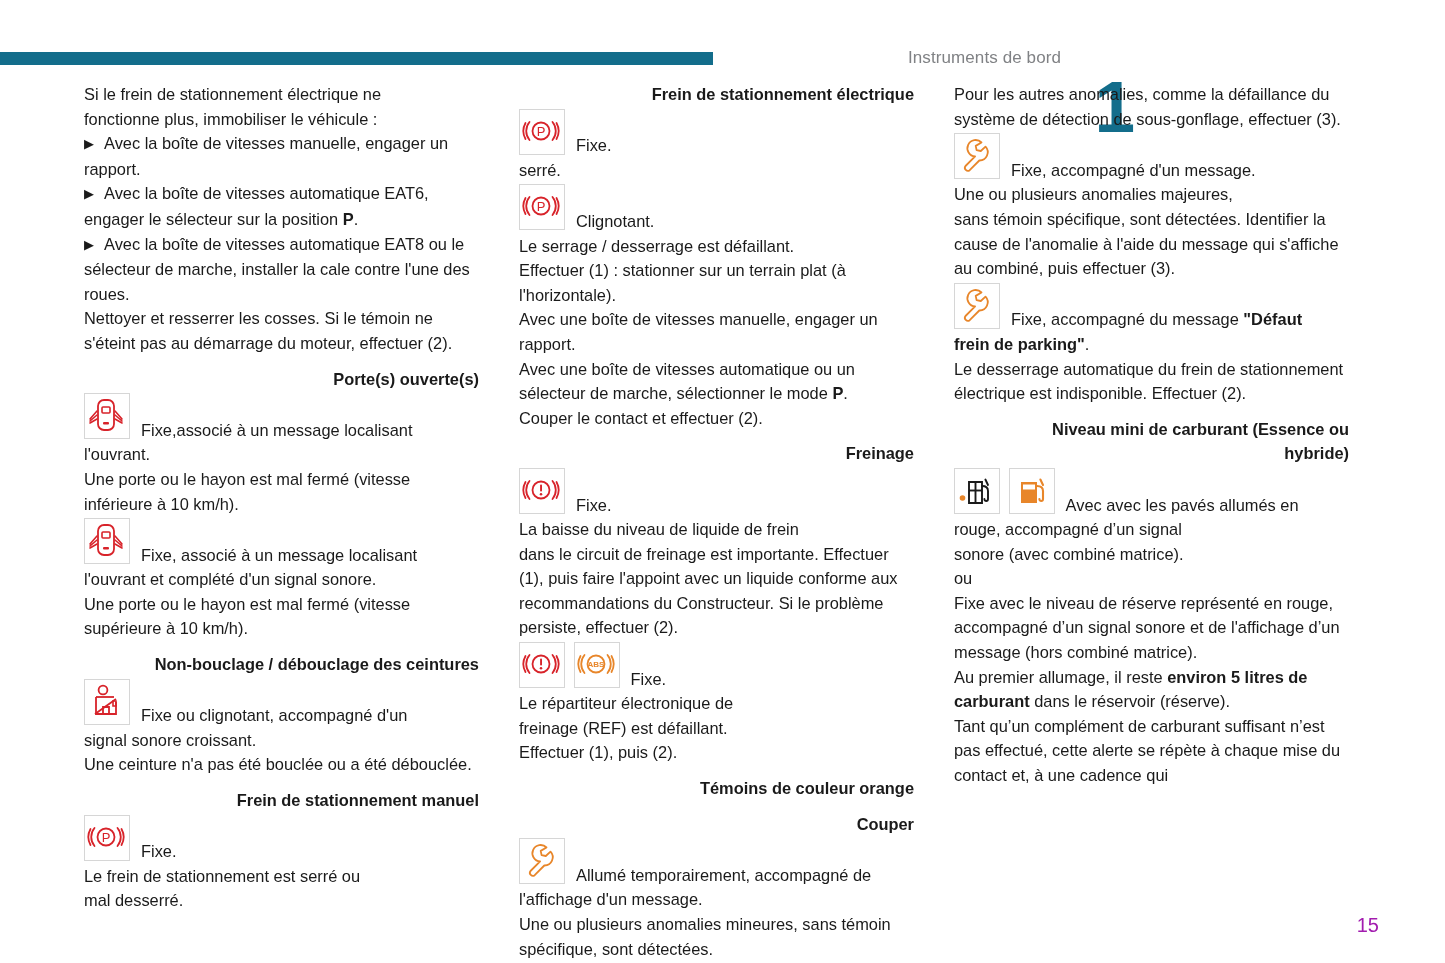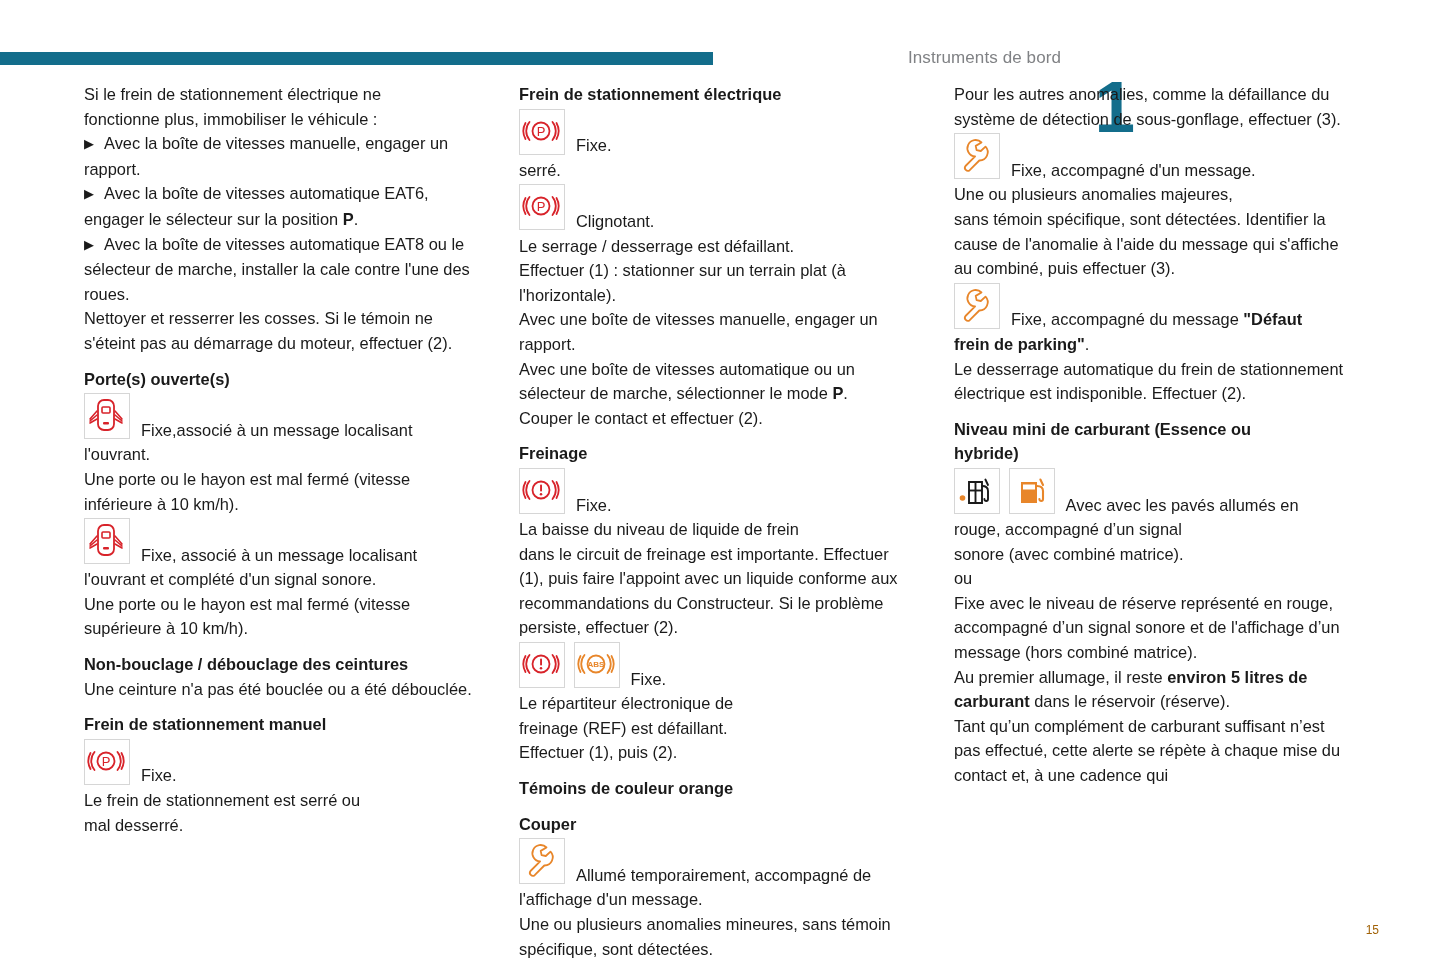--- a/index.html
+++ b/index.html
@@ -65,20 +65,21 @@
     width: 395px;
     font-size: 16.4px;
     line-height: 24.6px;
   }
 
   h3.section-title {
     font-size: 16.4px;
     line-height: 24.6px;
     font-weight: bold;
     margin: 11px 0 0 0;
+    text-align: right;
   }
   h3.section-title.first { margin-top: 0; }
 
   p.para {
     margin: 0;
     text-indent: 0;
   }
 
   .arrow-item { margin: 0; }
   .arrow {
@@ -115,22 +116,22 @@
   .tell .txt .l1, .tell .txt .l2 { display: block; }
   .clearfix::after { content: ""; display: table; clear: both; }
 
   b, strong { font-weight: bold; }
 
   
   .page-number {
     position: absolute;
     right: 66px;
     bottom: 26px;
-    font-size: 12px;
-    color: #a16207;
+    font-size: 20px;
+    color: #a21caf;
   }
 </style>
 </head>
 <body>
 
 <div class="page-header">
   <div class="header-rule"></div>
   <div class="header-title">Instruments de bord</div>
   <div class="chapter-number">1</div>
 </div>
@@ -183,20 +184,38 @@
       </span>
       <span class="txt">
         <span class="l1">Fixe, associé à un message localisant</span>
         <span class="l2">l'ouvrant et complété d'un signal sonore.</span>
       </span>
     </div>
     <p class="para">Une porte ou le hayon est mal fermé (vitesse supérieure à 10 km/h).</p>
 
     <h3 class="section-title">Non-bouclage / débouclage des ceintures</h3>
 
+    <div class="tell clearfix">
+      <span class="icons">
+        <span class="ico">
+          <svg width="42" height="42" viewBox="0 0 42 42">
+            <circle cx="18" cy="10" r="4.4" fill="none" stroke="#d8232a" stroke-width="1.8"></circle>
+            <path d="M11 17 L11 34 L31 34 L31 22" fill="none" stroke="#d8232a" stroke-width="1.8"></path>
+            <path d="M11 17 L29 17" stroke="#d8232a" stroke-width="1.8"></path>
+            <path d="M18 34 L18 27 L24 27 L24 34" fill="none" stroke="#d8232a" stroke-width="1.8"></path>
+            <path d="M10 34 L31 19" stroke="#d8232a" stroke-width="1.8"></path>
+            <path d="M28 21 L31 21 L31 26 L28 26 Z" fill="none" stroke="#d8232a" stroke-width="1.6"></path>
+          </svg>
+        </span>
+      </span>
+      <span class="txt">
+        <span class="l1">Fixe ou clignotant, accompagné d'un</span>
+        <span class="l2">signal sonore croissant.</span>
+      </span>
+    </div>
     <p class="para">Une ceinture n'a pas été bouclée ou a été débouclée.</p>
 
     <h3 class="section-title">Frein de stationnement manuel</h3>
 
     <div class="tell clearfix">
       <span class="icons">
         <span class="ico">
           <svg width="42" height="42" viewBox="0 0 42 42">
             <circle cx="21" cy="21" r="8.5" fill="none" stroke="#d8232a" stroke-width="1.8"></circle>
             <text x="21" y="26" font-family="Liberation Sans, sans-serif" font-size="13" fill="#d8232a" text-anchor="middle">P</text>

